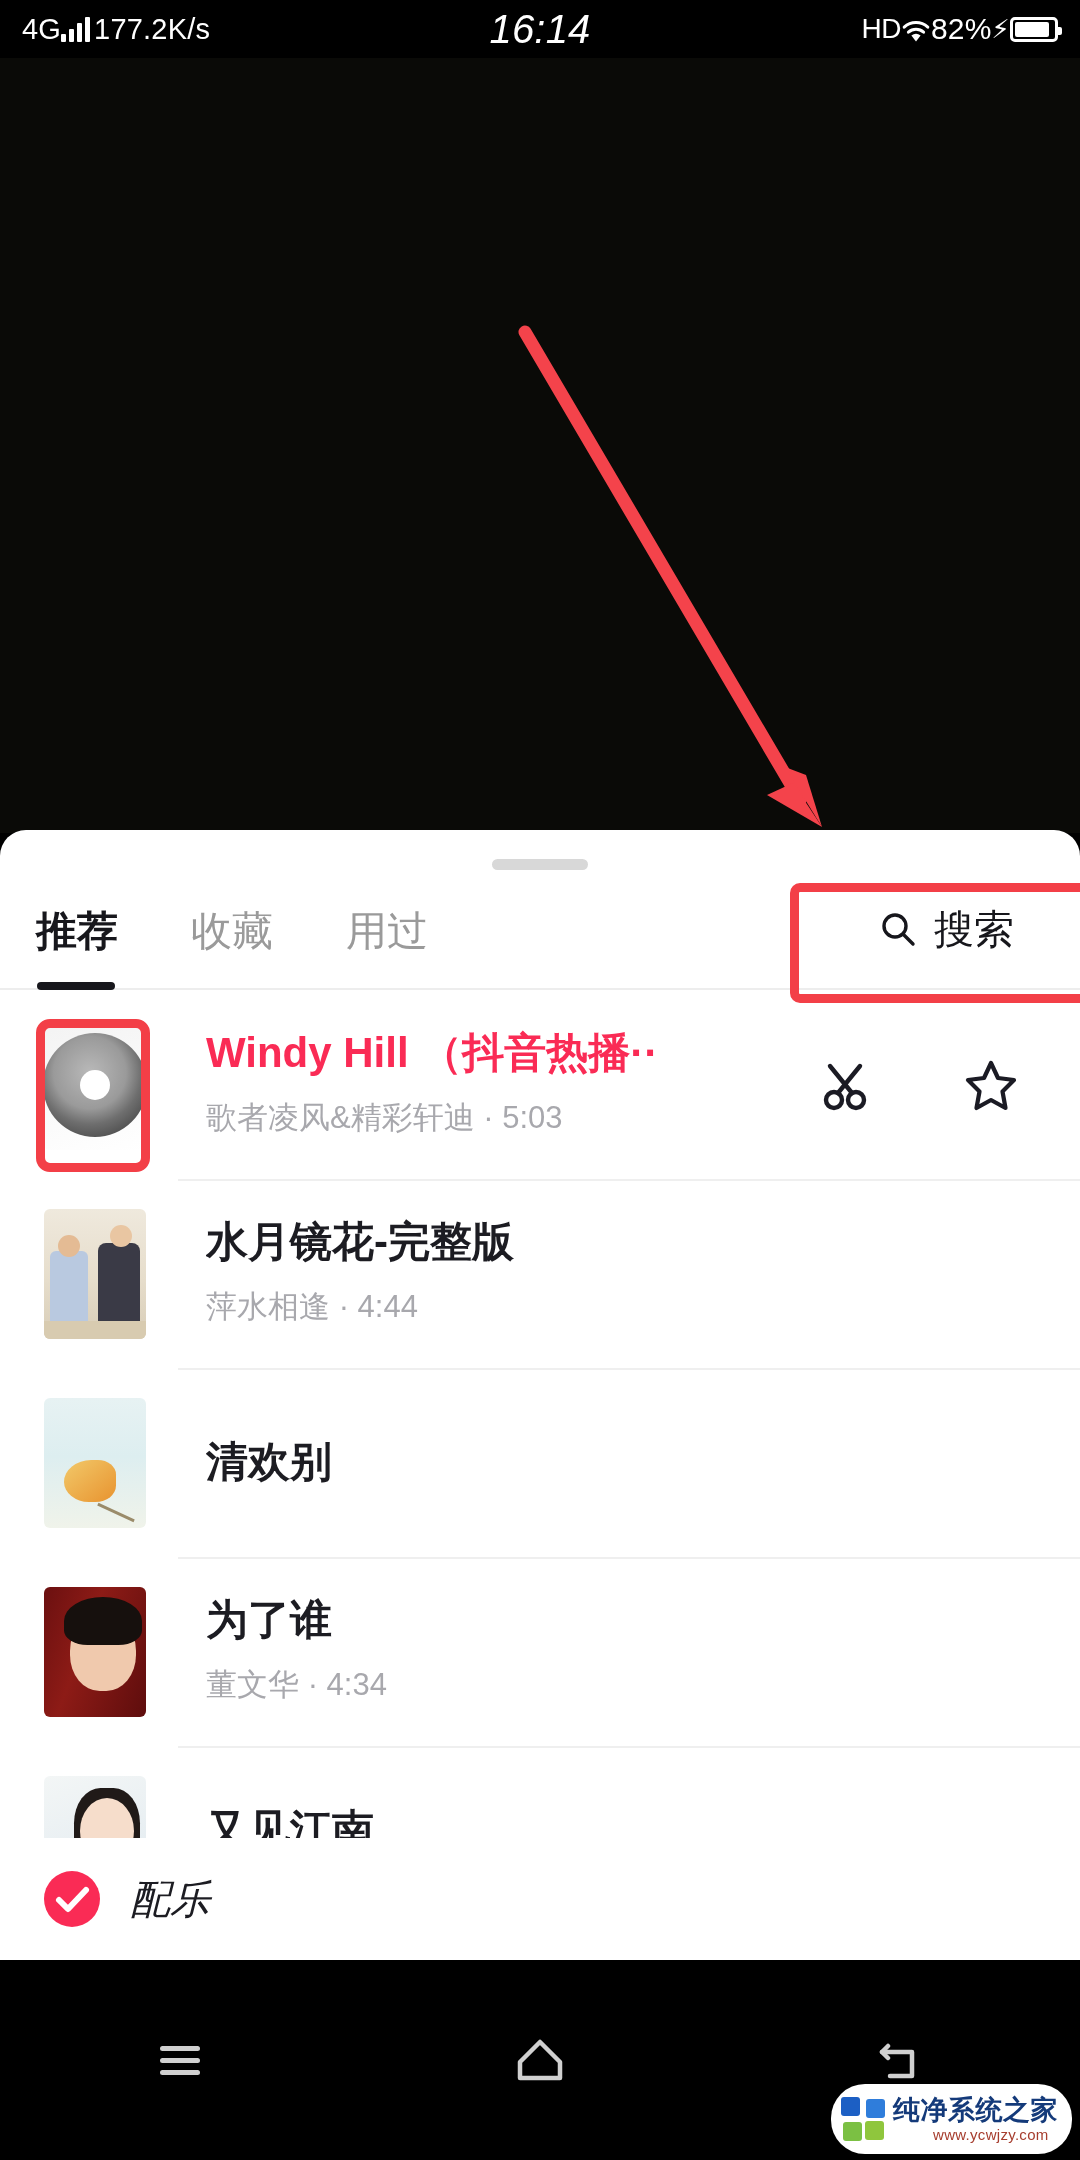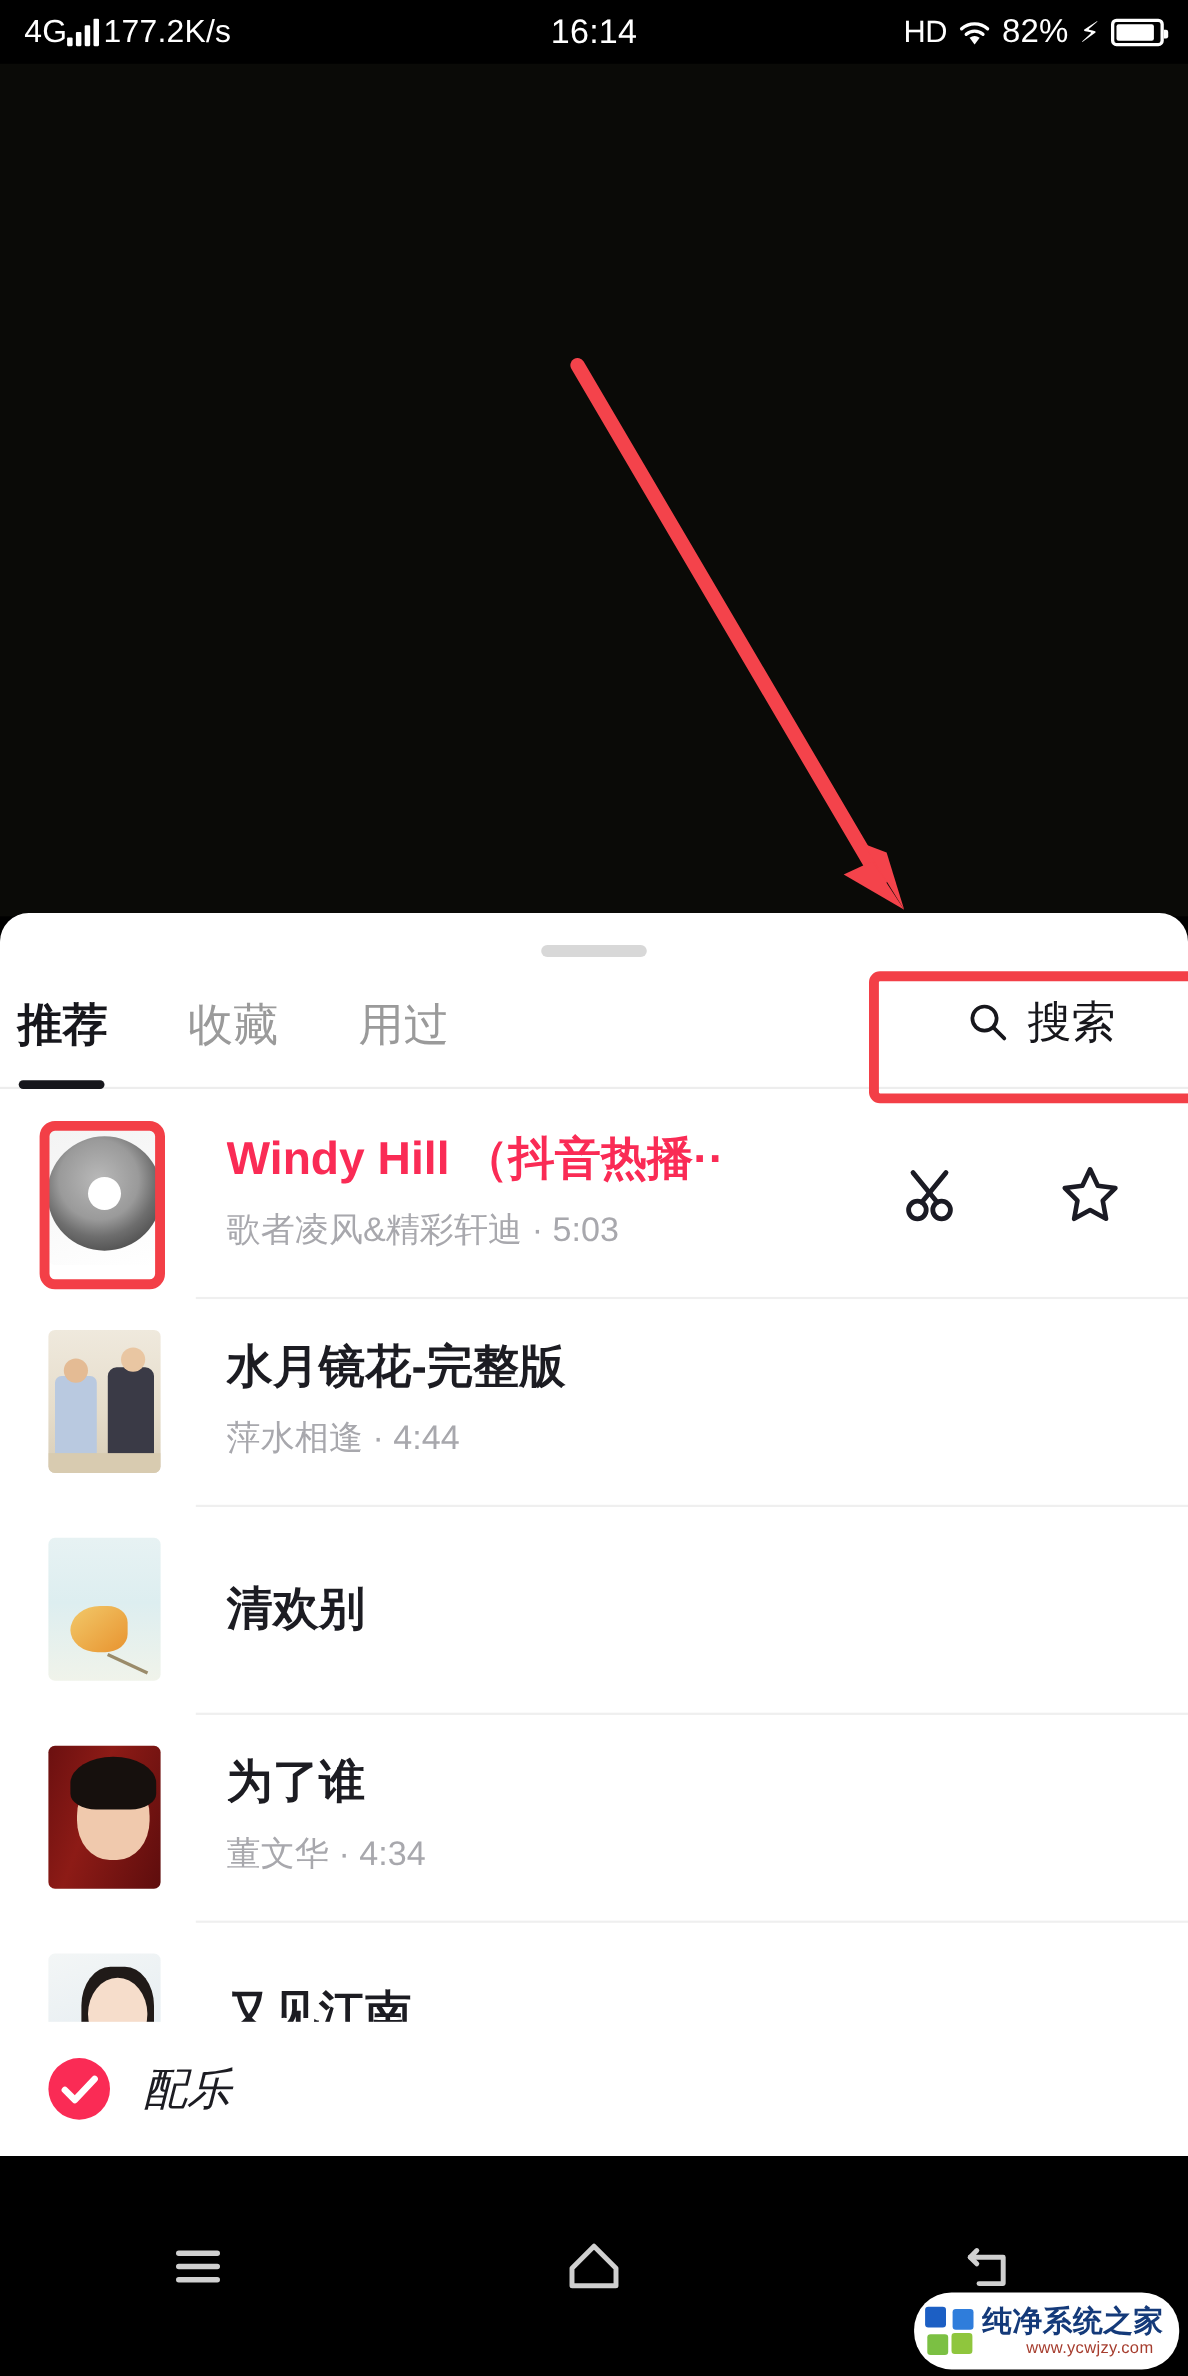--- a/index.html
+++ b/index.html
@@ -25,22 +25,22 @@
     width: 1080px; height: 58px;
     background: #000;
     color: #fff;
     display: flex; align-items: center;
     padding: 0 22px;
     box-sizing: border-box;
     font-size: 30px;
     letter-spacing: 0.2px;
   }
   .sb-left { display: flex; align-items: center; gap: 0; }
-  .sb-center { position: absolute; left: 0; right: 0; text-align: center; font-size: 31px; pointer-events: none;}
-  .sb-right { margin-left: auto; display: flex; align-items: center; gap: 10px; z-index: 2;}
+  .sb-center { position: absolute; left: 0; right: 0; text-align: center; font-size: 40px; pointer-events: none; font-style: italic;}
+  .sb-right { margin-left: auto; display: flex; align-items: center; z-index: 2;}
   .net-label { font-size: 29px; font-weight: 400; }
   .signal { display: inline-flex; align-items: flex-end; gap: 3px; height: 26px; }
   .signal i { display: block; width: 5px; background: #fff; border-radius: 1px; }
   .signal i:nth-child(1){ height: 8px; }
   .signal i:nth-child(2){ height: 13px; }
   .signal i:nth-child(3){ height: 19px; }
   .signal i:nth-child(4){ height: 25px; }
   .speed { font-size: 29px; margin-left: 4px;}
   .hd { font-size: 28px; letter-spacing: -0.5px;}
   .wifi { width: 30px; height: 24px; position: relative; }
@@ -89,21 +89,21 @@
     background: #d8d8d8;
     border-radius: 6px;
     margin: 29px auto 0 auto;
   }
 
   
   .tabbar {
     position: relative;
     height: 118px;
     display: flex; align-items: center;
-    padding-left: 16px;
+    padding-left: 36px;
     box-sizing: border-box;
   }
   .tab {
     font-size: 41px;
     color: #9a9a9a;
     margin-right: 73px;
     position: relative;
     line-height: 1;
     padding-top: 4px;
   }

